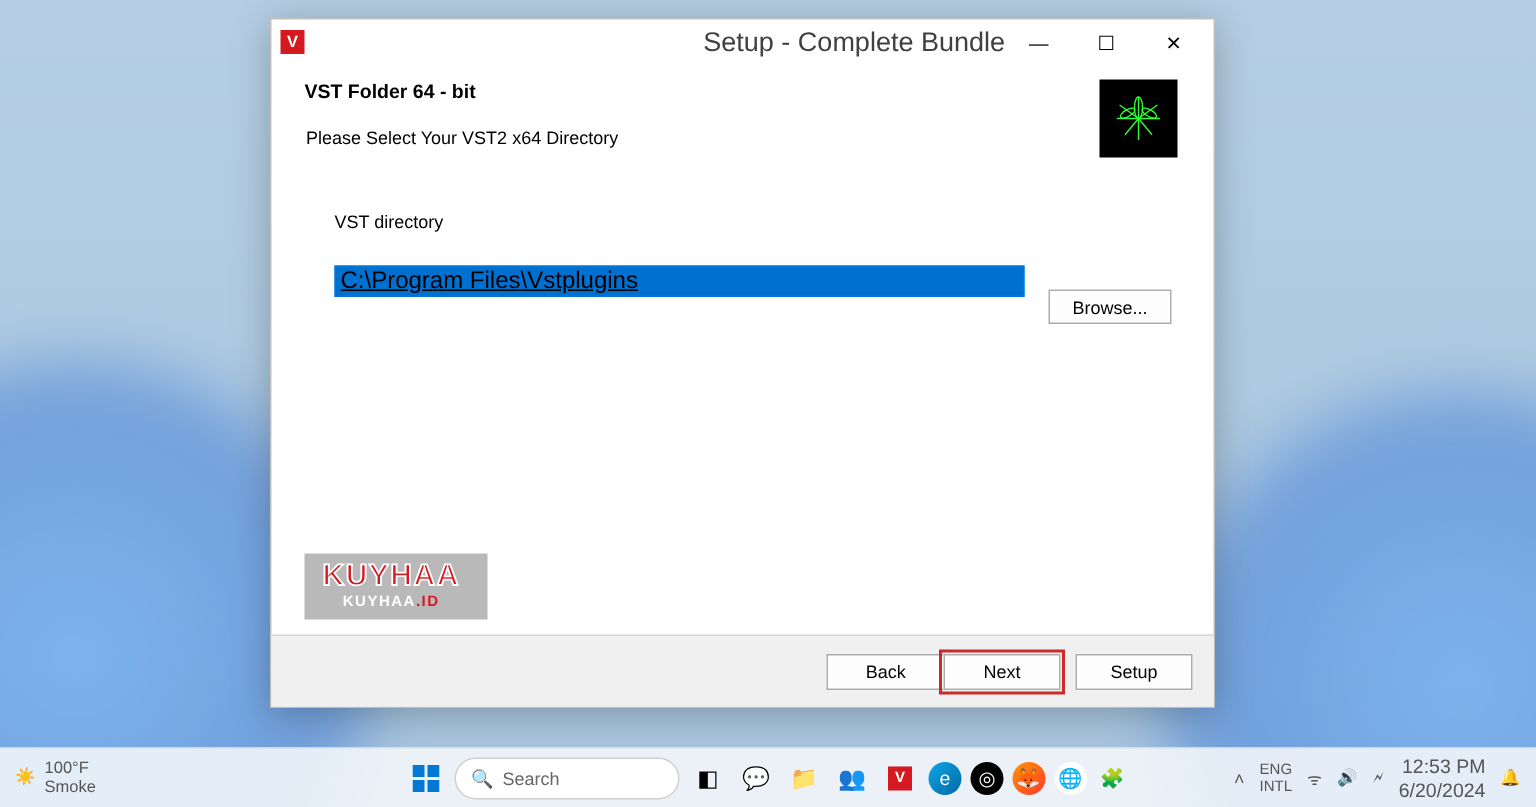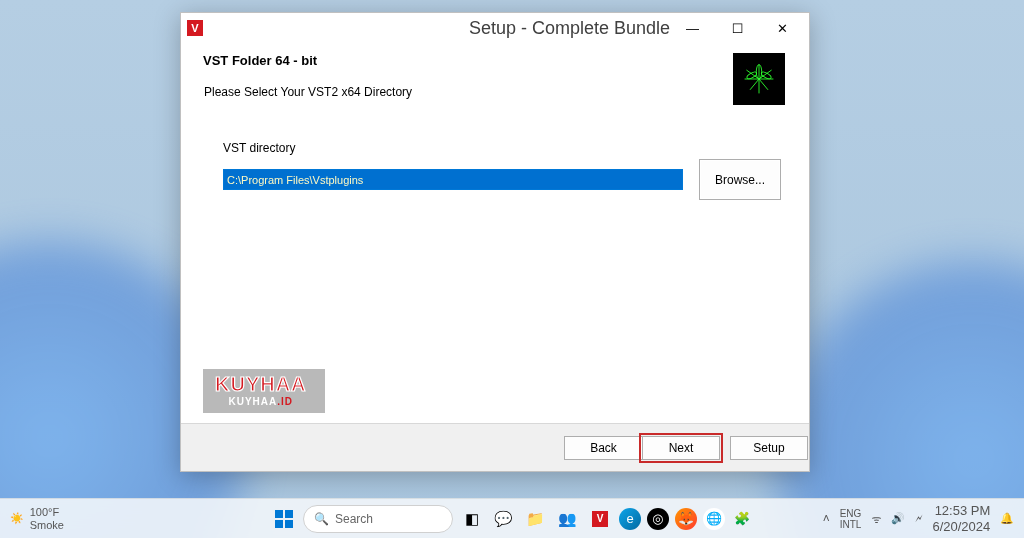--- a/index.html
+++ b/index.html
@@ -70,31 +70,33 @@
 .body-area {
   flex: 1; padding: 30px 28px 6px 42px;
   font-size: 12px;
 }
 .field-label { margin-bottom: 4px; }
 .field-row { display: flex; gap: 16px; align-items: center; }
 .dir-input {
   flex: 1; height: 21px;
   border: 1px solid #0078d7;
   padding: 0 3px;
-  font-size: 11px;
-  color: #fef9c3;
+  font-size: 16px;
+  color: #000000;
   background: #0070d0;
+  text-decoration: underline;
 }
 .dir-input::selection { background: #0070d0; color:#fff;}
 .browse-btn {
-  width: 82px; height: 41px;
+  width: 82px; height: 23px;
   font-size: 12px;
   background: #fdfdfd;
   border: 1px solid #adadad;
   box-shadow: inset 0 0 0 1px #fff;
+  margin-top: 34px;
 }
 
 .watermark {
   position: absolute;
   left: 22px; bottom: 58px;
   background: rgba(128,128,128,.55);
   padding: 4px 18px 6px 12px;
   color: #fff;
 }
 .wm-big {
@@ -103,21 +105,21 @@
   color: #d41920;
   -webkit-text-stroke: 1.2px #fff;
 }
 .wm-small { font-size: 10px; font-weight: bold; letter-spacing: 1px; color: #fff; text-align: center;}
 .wm-small .id { color: #d41920; }
 
 .footer {
   height: 48px;
   border-top: 1px solid #d8d8d8;
   display: flex; align-items: center; justify-content: flex-end;
-  padding: 0 1px; gap: 10px;
+  padding: 0 14px; gap: 10px;
   background: #f0f0f0;
 }
 .footer button {
   width: 78px; height: 24px;
   font-size: 12px;
   background: #fdfdfd;
   border: 1px solid #adadad;
 }
 .footer .next { outline: 2px solid #c92a2a; outline-offset: 1px; }
 .footer .group { display: flex; gap: 0; }

